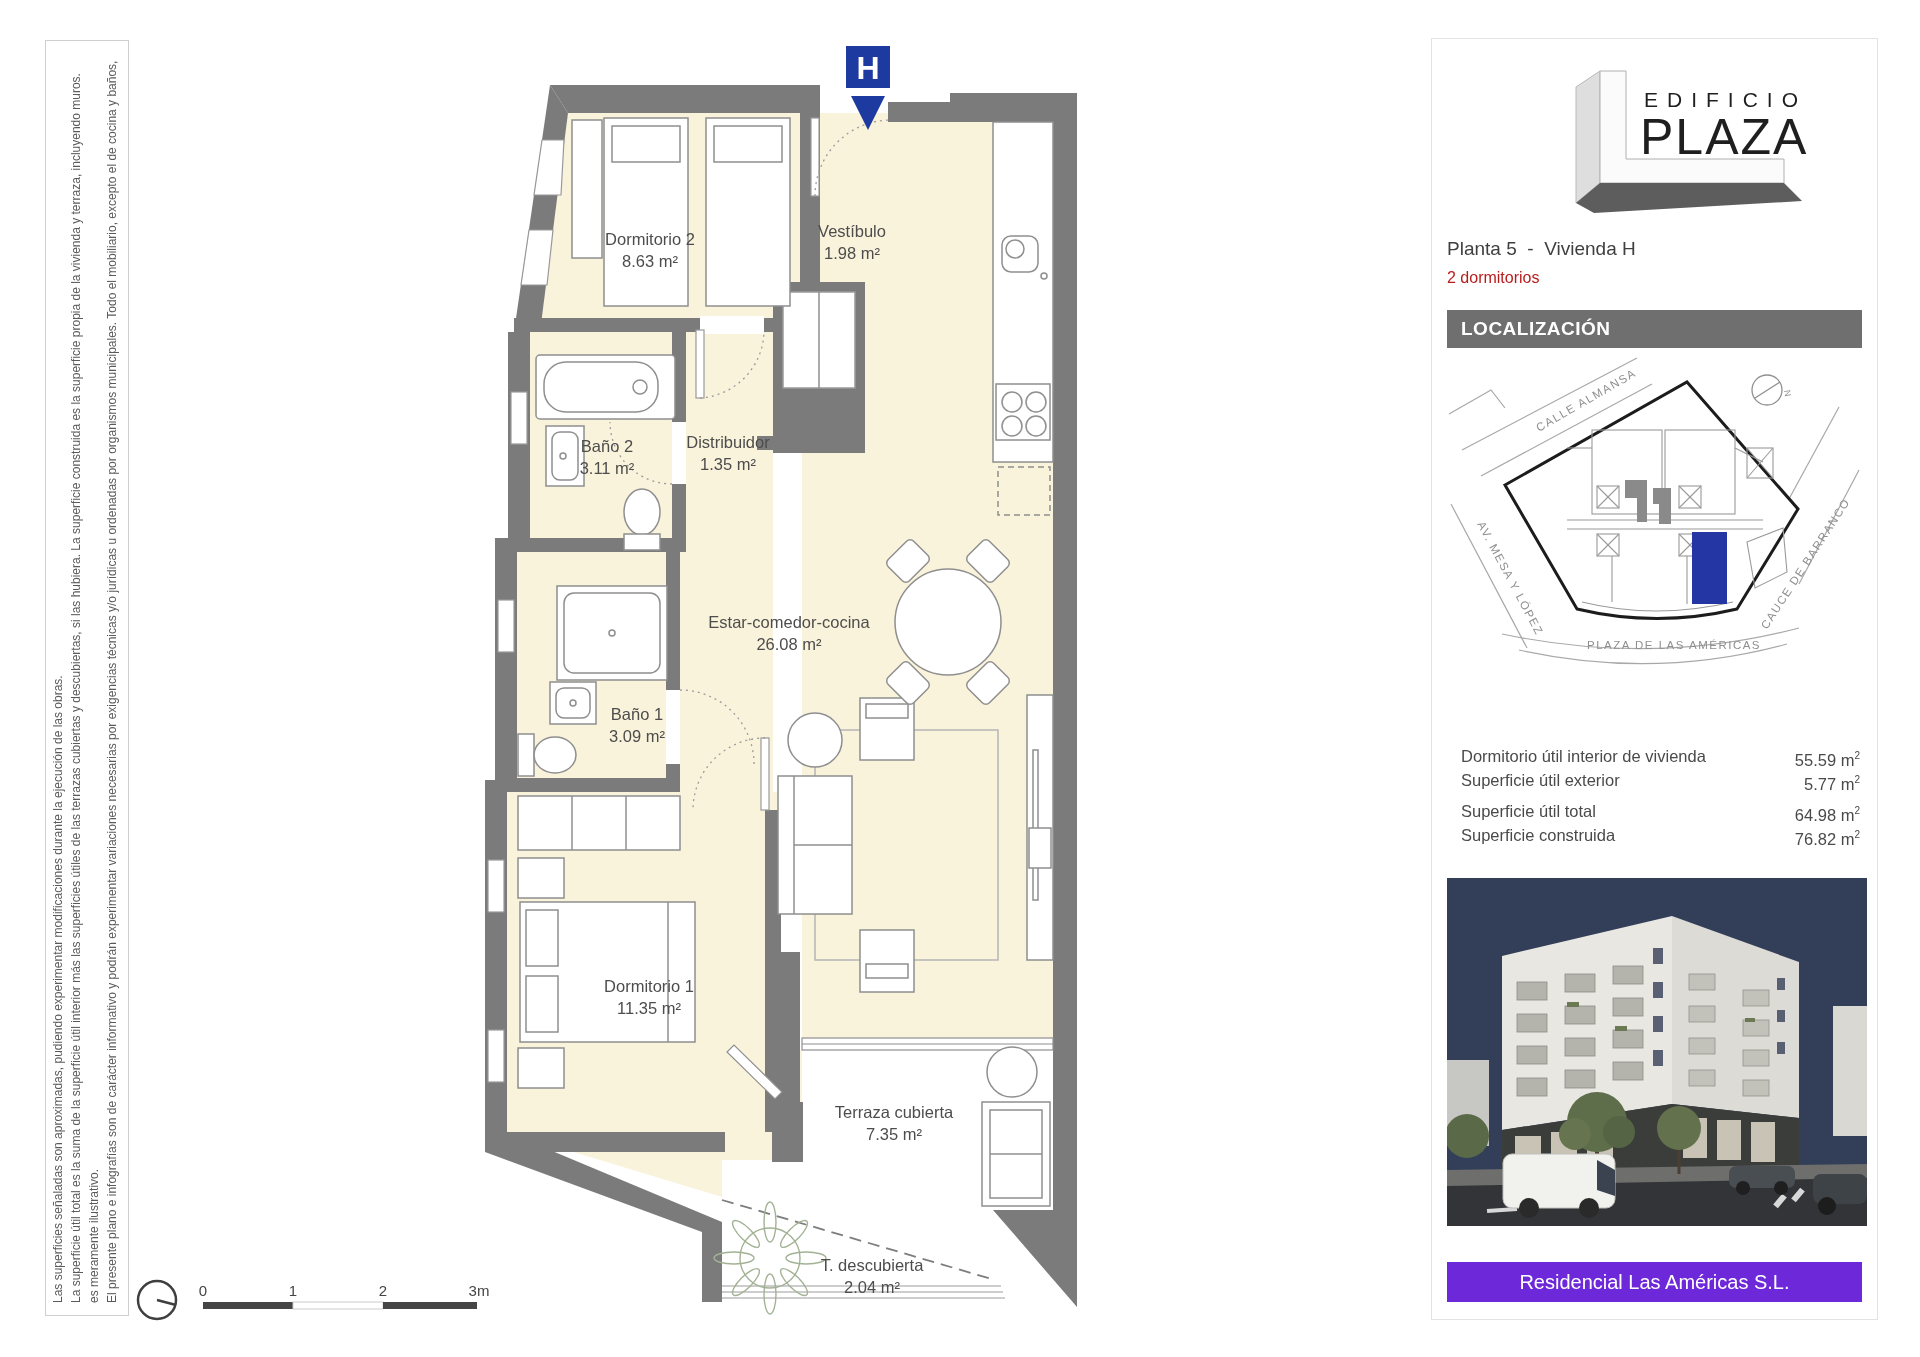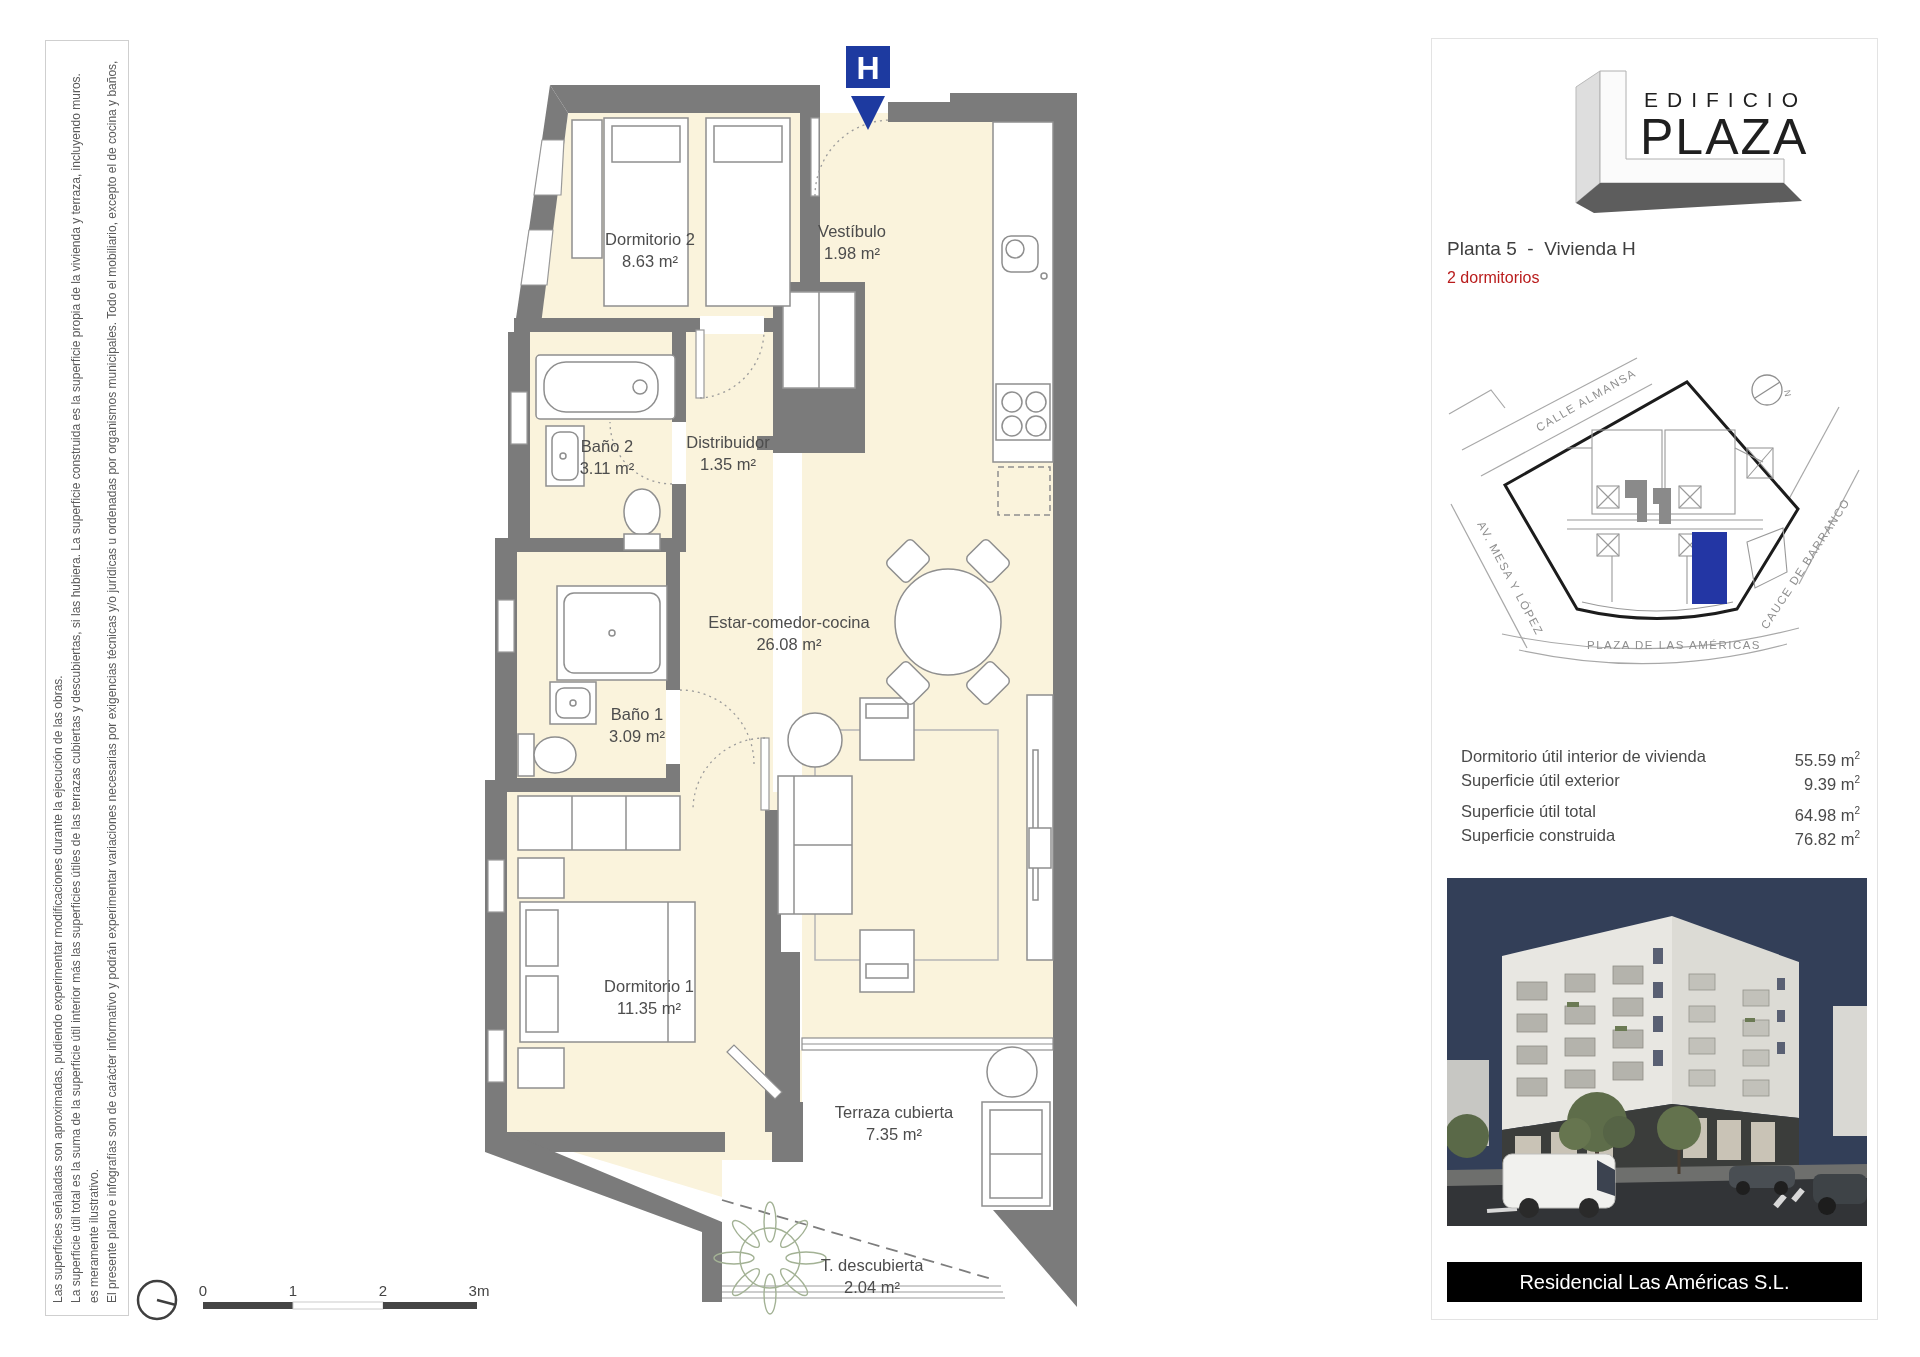--- a/index.html
+++ b/index.html
@@ -24,21 +24,21 @@
        color:#fff;font-size:19px;font-weight:bold;letter-spacing:.5px;
        line-height:38px;padding-left:14px;box-sizing:border-box;}
   .bar-localizacion{top:310px;}
   .bar-superficies{top:697px;}
   .map-wrap{position:absolute;left:1447px;top:352px;width:415px;height:318px;}
   .sup-table{position:absolute;left:1447px;top:744px;width:415px;font-size:16.5px;color:#4a4a4a;}
   .sup-row{display:flex;justify-content:space-between;padding:0 2px 0 14px;height:24px;line-height:24px;}
   .sup-row.gap{margin-top:7px;gap:48px;}
   .sup-val sup{font-size:10px;}
   .photo-wrap{position:absolute;left:1447px;top:878px;width:420px;height:348px;}
-  .footer-bar{position:absolute;left:1447px;top:1262px;width:415px;height:40px;background:#000000;
+  .footer-bar{position:absolute;left:1447px;top:1262px;width:415px;height:40px;background:#6d28d9;
        color:#fff;font-size:20px;text-align:center;line-height:40px;}
   .plan-wrap{position:absolute;left:400px;top:40px;width:720px;height:1290px;}
   .scale-wrap{position:absolute;left:133px;top:1270px;width:380px;height:60px;}
   svg text{font-family:"Liberation Sans",sans-serif;}
 </style>
 </head>
 <body>
 
 <div class="sheet">
 
@@ -303,20 +303,21 @@
       <text x="96" y="52" font-size="21" letter-spacing="9" fill="#1f1f1f">EDIFICIO</text>
       <text x="92" y="99" font-size="50" letter-spacing="2" fill="#1f1f1f">PLAZA</text>
     </svg>
   </div>
 
   <div class="title-block">
     <div class="title">Planta 5  -  Vivienda H</div>
     <div class="subtitle">2 dormitorios</div>
   </div>
 
+  <div class="bar bar-localizacion">LOCALIZACIÓN</div>
 
   <div class="map-wrap">
     <svg viewBox="0 0 415 318" width="415" height="318">
 
       <g fill="none" stroke="#a8a8a8" stroke-width="1.2">
         <line x1="15" y1="98" x2="190" y2="6"></line>
         <line x1="34" y1="124" x2="205" y2="32"></line>
         <polyline points="2,62 44,38 58,56"></polyline>
         <line x1="4" y1="152" x2="80" y2="296"></line>
         <line x1="392" y1="55" x2="336" y2="158"></line>
@@ -373,21 +374,21 @@
   </div>
 
 
   <div class="sup-table">
     <div class="sup-row">
       <span>Dormitorio útil interior de vivienda</span>
       <span class="sup-val"><span>55.59</span>&nbsp;<span>m</span><sup>2</sup></span>
     </div>
     <div class="sup-row">
       <span>Superficie útil exterior</span>
-      <span class="sup-val"><span>9.39</span>&nbsp;<span>m</span><sup>2</sup></span>
+      <span class="sup-val"><span>5.77</span>&nbsp;<span>m</span><sup>2</sup></span>
     </div>
     <div class="sup-row gap">
       <span>Superficie útil total</span>
       <span class="sup-val"><span>64.98</span>&nbsp;<span>m</span><sup>2</sup></span>
     </div>
     <div class="sup-row">
       <span>Superficie construida</span>
       <span class="sup-val"><span>76.82</span>&nbsp;<span>m</span><sup>2</sup></span>
     </div>
   </div>

